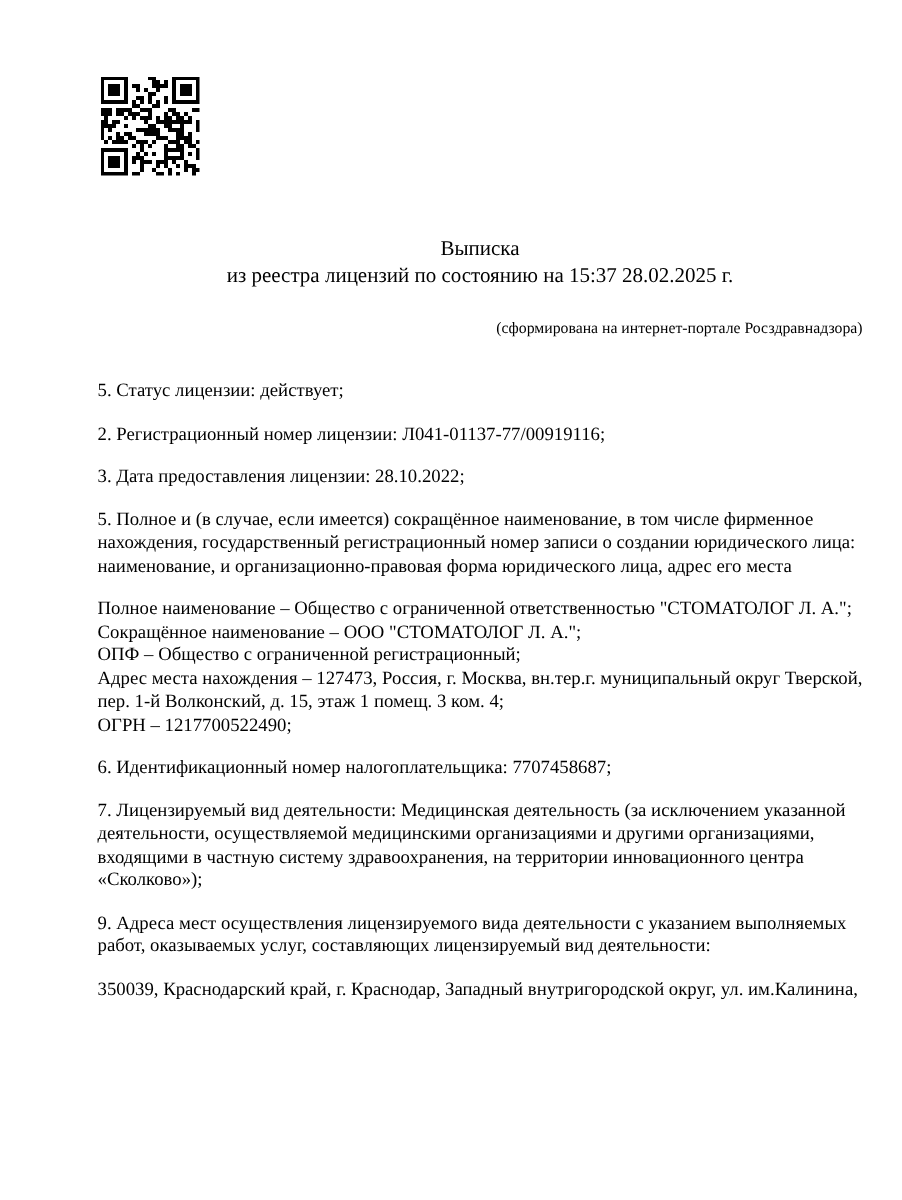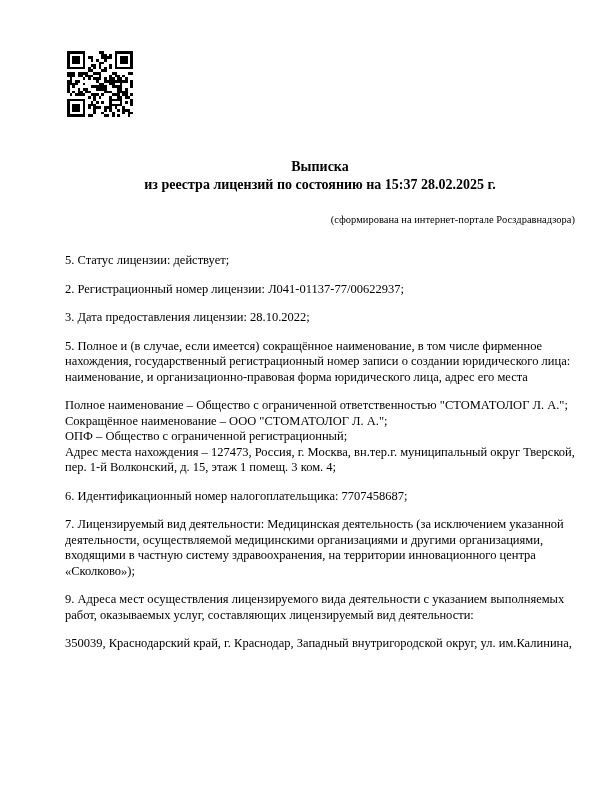--- a/index.html
+++ b/index.html
@@ -20,21 +20,21 @@
   }
   .qr {
     display: block;
     margin: 51px 0 0 2px; 
     width: 66px;
     height: 66px;
   }
   .title-block {
     margin-top: 41px;
     text-align: center;
-    font-weight: bold;
+    font-weight: normal;
     font-size: 14px;
     line-height: 18px;
   }
   .subtitle {
     margin-top: 19px;
     text-align: right;
     font-size: 10.5px;
     line-height: 13px;
   }
   .body-text {
@@ -364,36 +364,37 @@
     <div class="line">из реестра лицензий по состоянию на 15:37 28.02.2025 г.</div>
   </div>
 
   <div class="subtitle">(сформирована на интернет-портале Росздравнадзора)</div>
 
   <div class="body-text" id="body-paragraphs">
       <div class="paragraph">
         <div class="line">5. Статус лицензии: действует;</div>
       </div>
       <div class="paragraph">
-        <div class="line">2. Регистрационный номер лицензии: Л041-01137-77/00622937;</div>
+        <div class="line">2. Регистрационный номер лицензии: Л041-01137-77/00919116;</div>
       </div>
       <div class="paragraph">
         <div class="line">3. Дата предоставления лицензии: 28.10.2022;</div>
       </div>
       <div class="paragraph">
         <div class="line">5. Полное и (в случае, если имеется) сокращённое наименование, в том числе фирменное</div>
         <div class="line">нахождения, государственный регистрационный номер записи о создании юридического лица:</div>
         <div class="line">наименование, и организационно-правовая форма юридического лица, адрес его места</div>
       </div>
       <div class="paragraph">
         <div class="line">Полное наименование – Общество с ограниченной ответственностью "СТОМАТОЛОГ Л. А.";</div>
         <div class="line">Сокращённое наименование – ООО "СТОМАТОЛОГ Л. А.";</div>
         <div class="line">ОПФ – Общество с ограниченной регистрационный;</div>
         <div class="line">Адрес места нахождения – 127473, Россия, г. Москва, вн.тер.г. муниципальный округ Тверской,</div>
         <div class="line">пер. 1-й Волконский, д. 15, этаж 1 помещ. 3 ком. 4;</div>
+        <div class="line">ОГРН – 1217700522490;</div>
       </div>
       <div class="paragraph">
         <div class="line">6. Идентификационный номер налогоплательщика: 7707458687;</div>
       </div>
       <div class="paragraph">
         <div class="line">7. Лицензируемый вид деятельности: Медицинская деятельность (за исключением указанной</div>
         <div class="line">деятельности, осуществляемой медицинскими организациями и другими организациями,</div>
         <div class="line">входящими в частную систему здравоохранения, на территории инновационного центра</div>
         <div class="line">«Сколково»);</div>
       </div>

